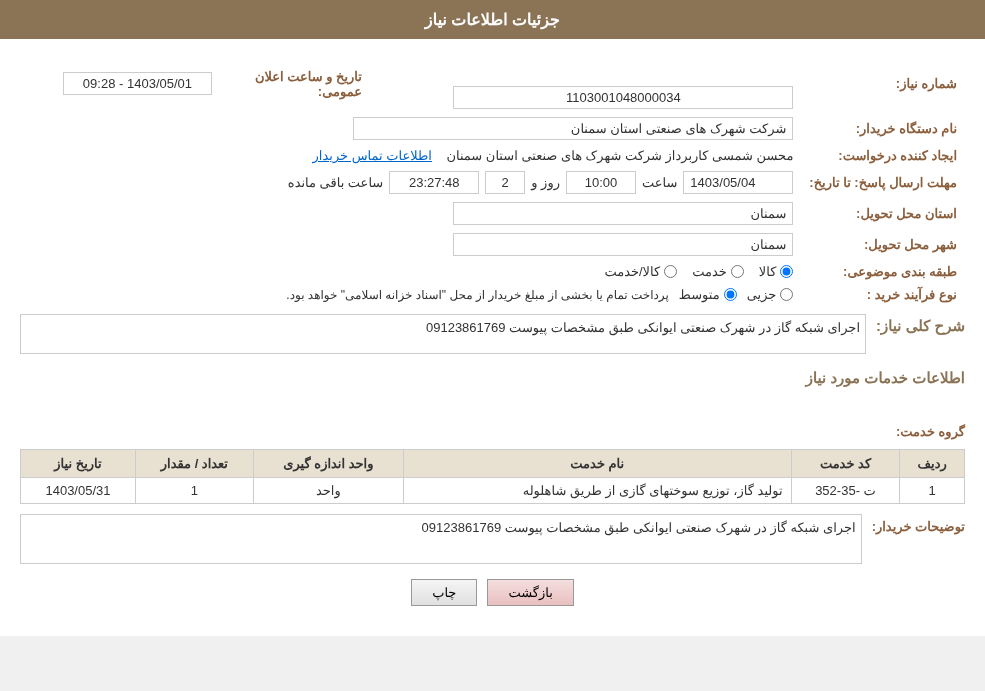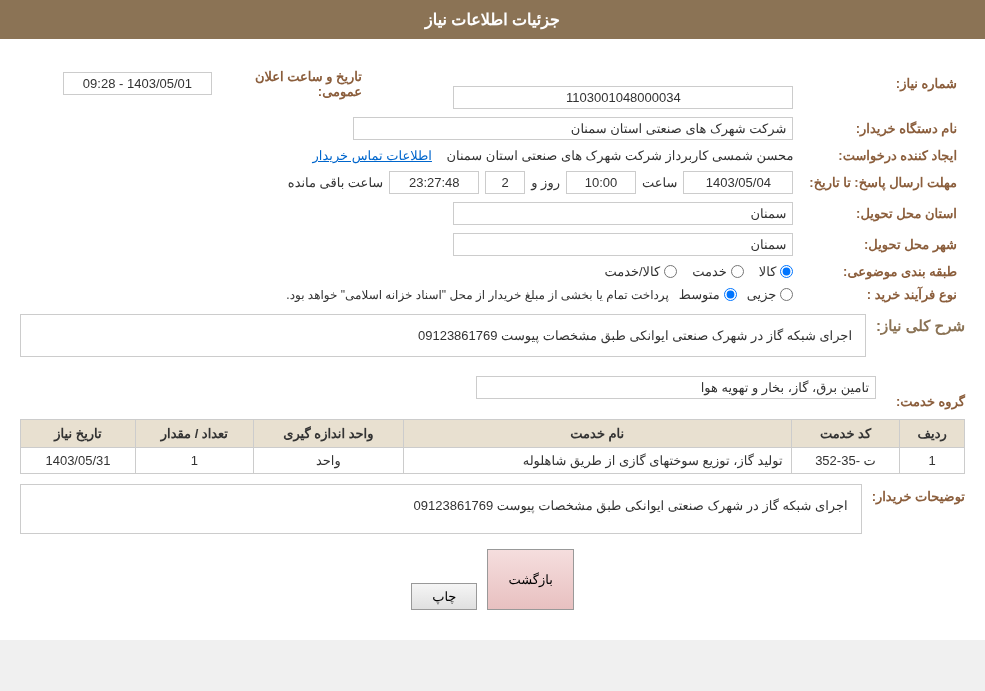--- a/index.html
+++ b/index.html
@@ -91,21 +91,21 @@
     .purchase-type-row {
       display: flex;
       align-items: center;
       gap: 10px;
       direction: rtl;
     }
     .description-box {
       border: 1px solid #ccc;
       width: 100%;
       min-height: 50px;
-      padding: 13px;
+      padding: 5px;
       text-align: right;
       background: #fff;
     }
     .service-table {
       width: 100%;
       border-collapse: collapse;
       margin: 10px 0;
     }
     .service-table th {
       background: #e8e0d0;
@@ -130,21 +130,20 @@
     }
     .btn {
       padding: 5px 20px;
       border: 1px solid #999;
       cursor: pointer;
       font-family: Tahoma, Arial, sans-serif;
       font-size: 13px;
     }
     .btn-print {
       background: linear-gradient(to bottom, #f5f5f5, #e0e0e0);
-      margin-top: 34px;
     }
     .btn-back {
       background: linear-gradient(to bottom, #f5dede, #e8c0c0);
     }
     .group-service-label {
       color: #8B5E3C;
       font-weight: bold;
       white-space: nowrap;
       padding-left: 10px;
       margin-top: 29px;
@@ -194,21 +193,21 @@
           <span>محسن شمسی کاربرداز شرکت شهرک های صنعتی استان سمنان</span>
           &nbsp;&nbsp;
           <span class="contact-link">اطلاعات تماس خریدار</span>
         </td>
       </tr>
 
       <tr>
         <td class="label-cell">مهلت ارسال پاسخ: تا تاریخ:</td>
         <td class="value-cell" colspan="3">
           <div class="date-time-row">
-            <div class="input-box" style="width:110px; text-align:center;">1403/05/04</div>
+            <div class="input-box" style="width:110px; text-align:left;">1403/05/04</div>
             <span>ساعت</span>
             <div class="input-box" style="width:70px; text-align:center;">10:00</div>
             <span>روز و</span>
             <div class="input-box" style="width:40px; text-align:center;">2</div>
             <div class="input-box" style="width:90px; text-align:center;">23:27:48</div>
             <span>ساعت باقی مانده</span>
           </div>
         </td>
       </tr>
 
@@ -263,24 +262,24 @@
         </td>
       </tr>
     </tbody>
       </table>
 
     <div style="display:flex; align-items:flex-start; gap:10px; margin:8px 0; direction:rtl;">
       <span class="section-title" style="white-space:nowrap; margin:0; padding-top:3px;">شرح کلی نیاز:</span>
       <div class="description-box" style="flex:1; min-height:40px;">اجرای شبکه گاز در شهرک صنعتی ایوانکی طبق مشخصات پیوست 09123861769</div>
     </div>
 
+    <div class="section-title">اطلاعات خدمات مورد نیاز</div>
 
     <div style="display:flex; align-items:center; gap:10px; direction:rtl; margin-bottom:8px;">
       <span class="group-service-label">گروه خدمت:</span>
-      <div class="input-box" style="width:400px;">تامین برق، گاز، بخار و تهویه هوا</div>
     </div>
 
     <table class="service-table">
       <thead>
         <tr>
           <th>ردیف</th>
           <th>کد خدمت</th>
           <th>نام خدمت</th>
           <th>واحد اندازه گیری</th>
           <th>تعداد / مقدار</th>

